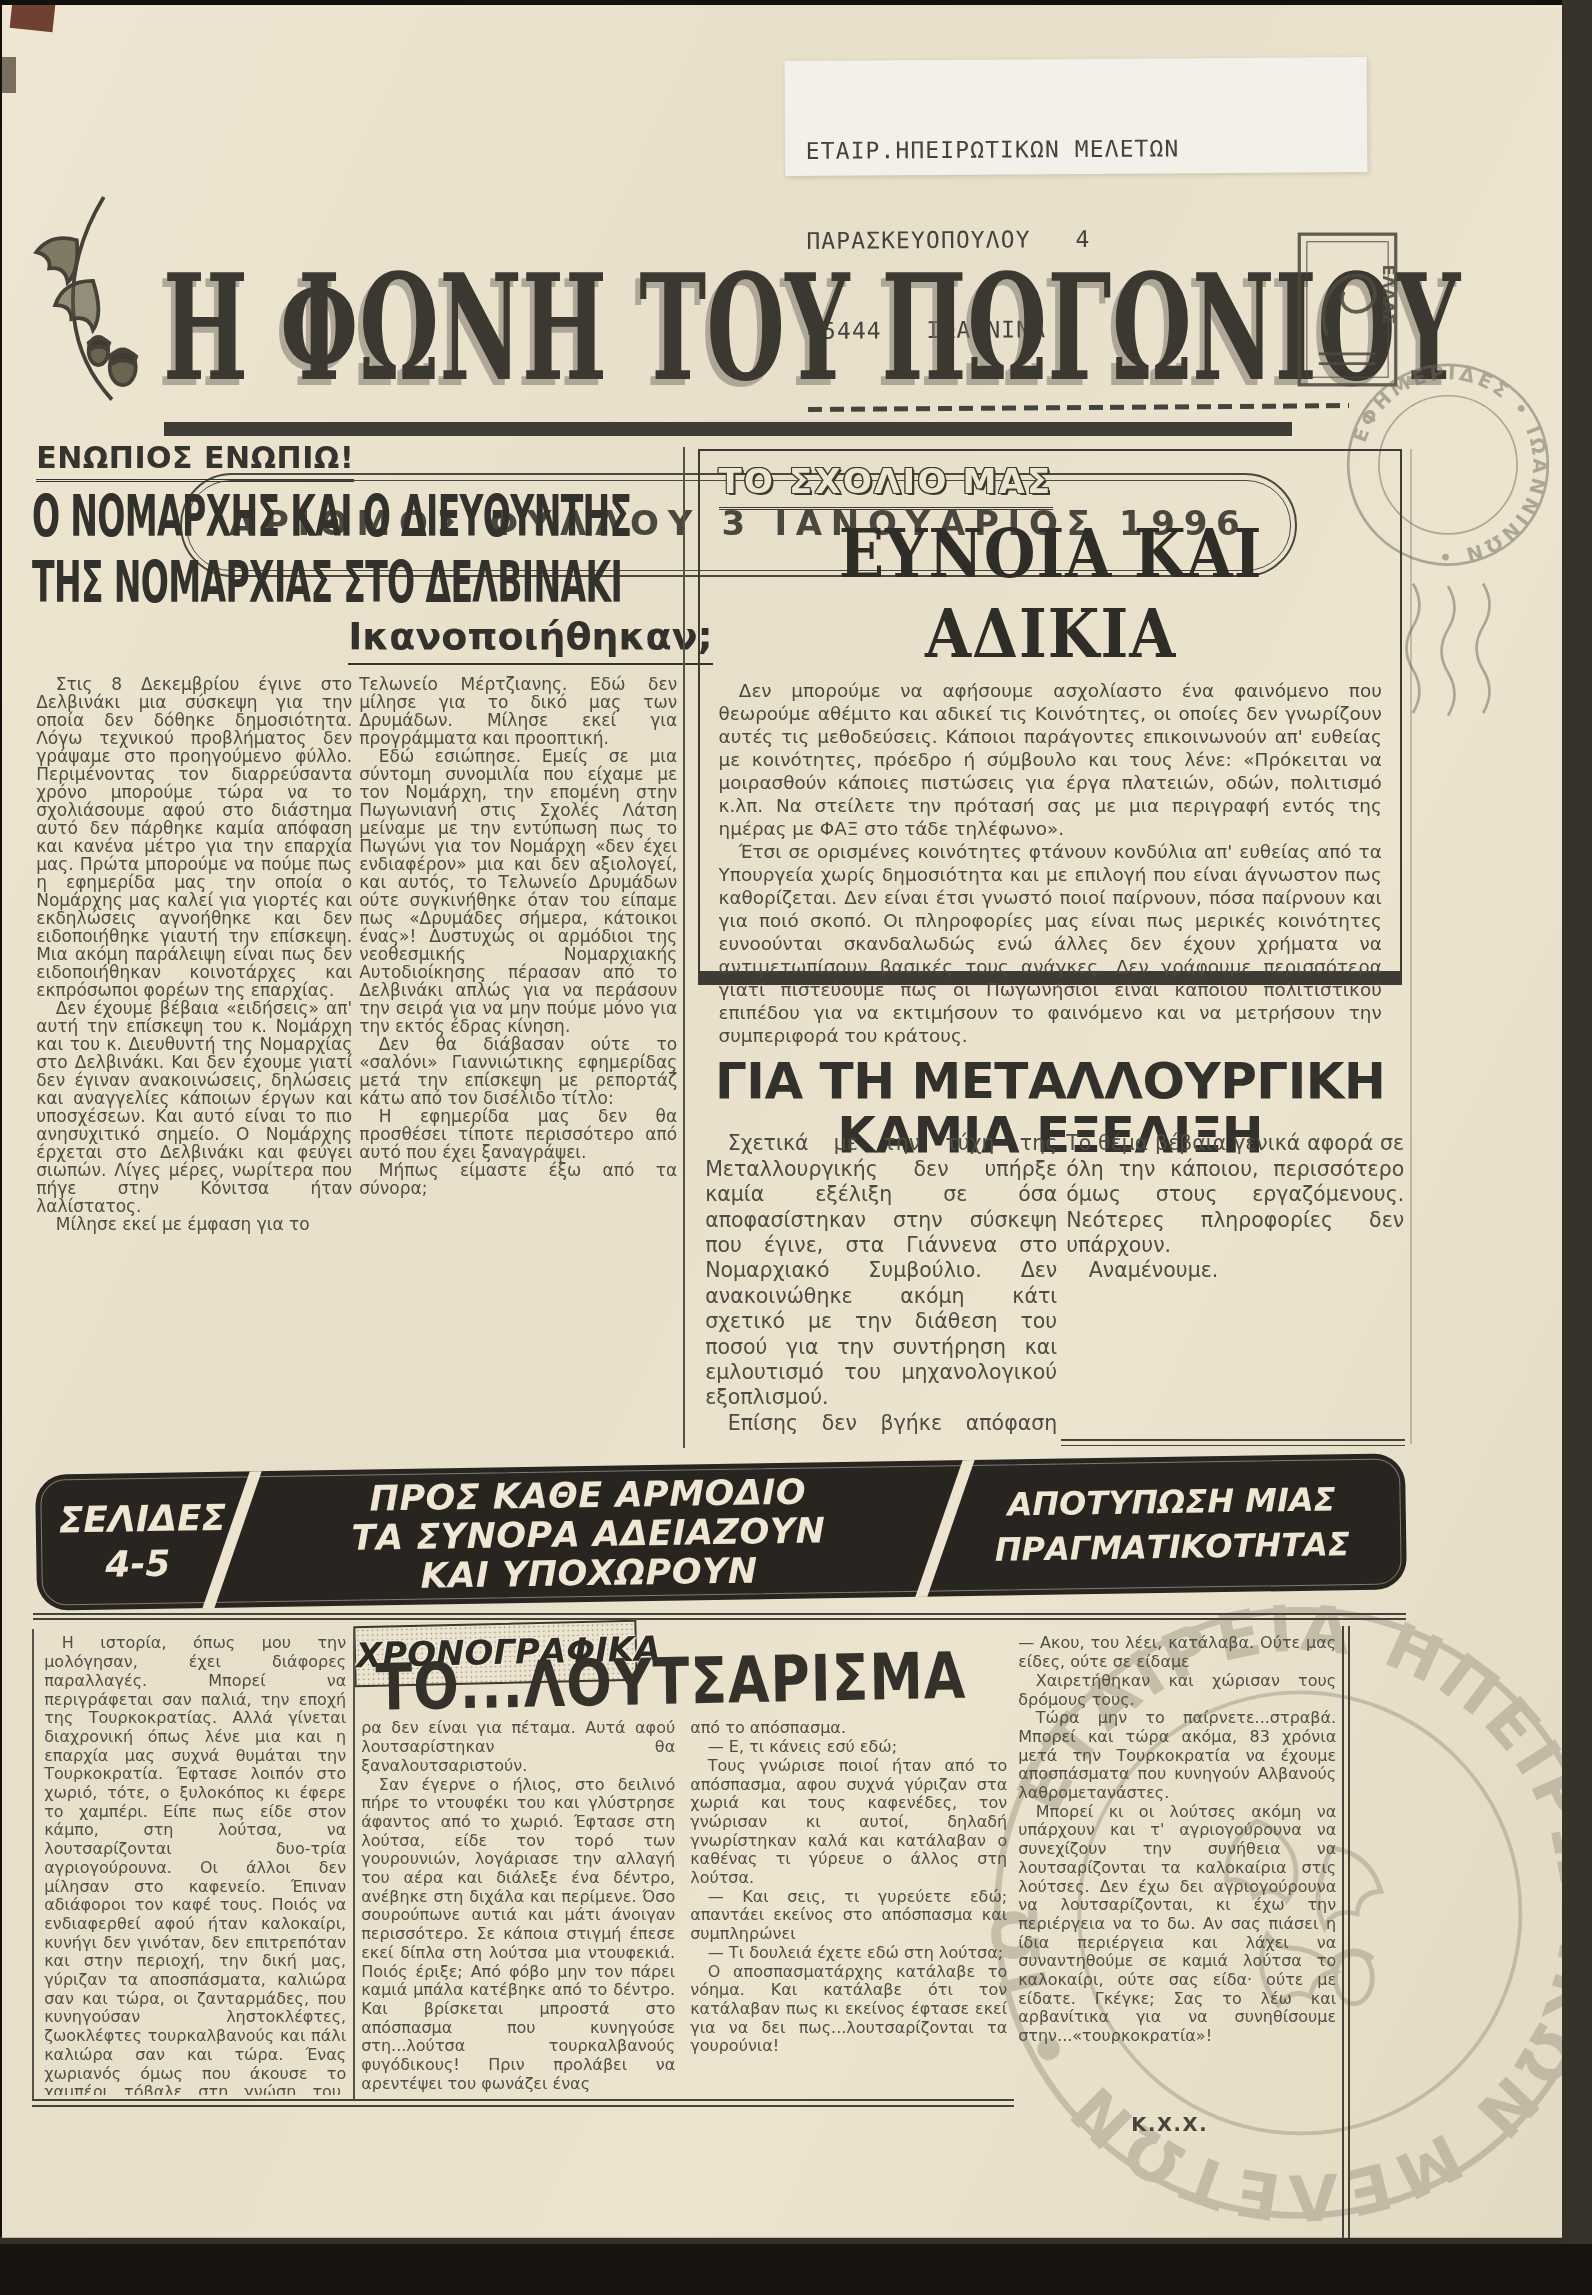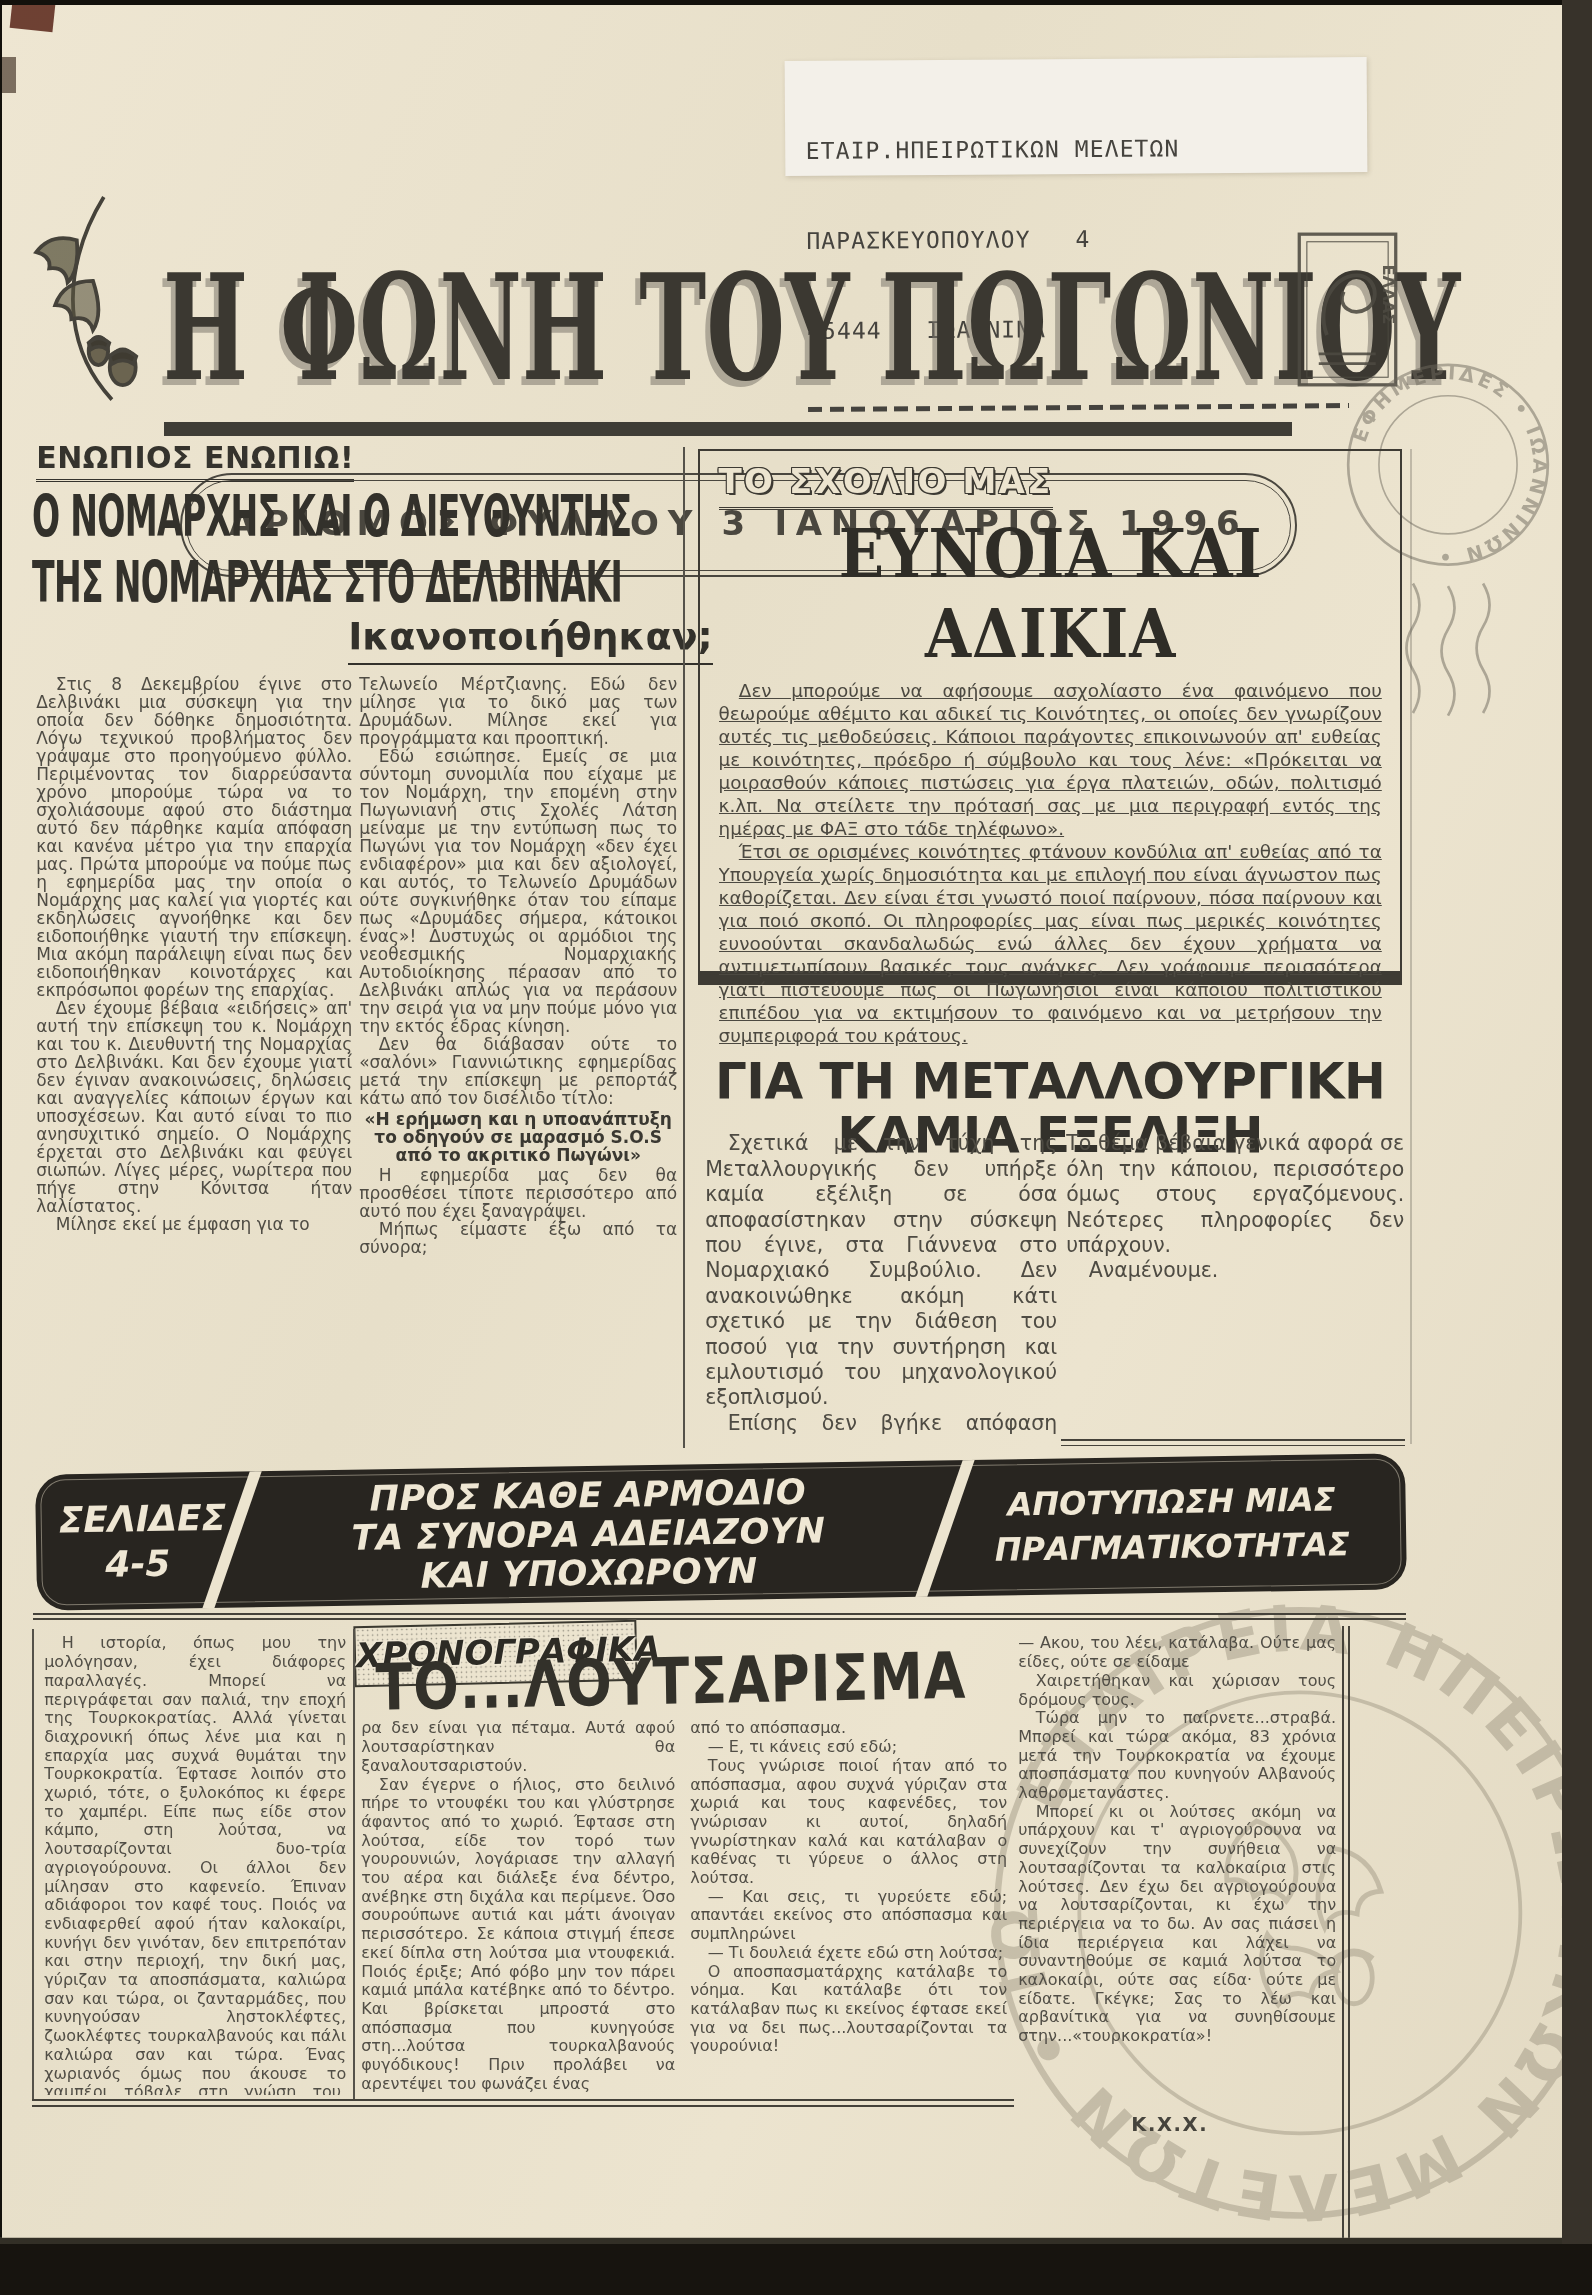--- a/index.html
+++ b/index.html
@@ -54,21 +54,21 @@
   
   .scholio { left:696px; top:444px; width:704px; height:536px; border:2.7px solid #3e3b34;
              border-bottom:14px solid #3e3b34; padding:9.7px 18.4px 0 18.4px; }
   .scholio-label { display:inline-block; font-size:34px; font-weight:bold; letter-spacing:2.2px;
                    color:#ece4cf; border-bottom:3.8px double #3e3b34; padding-bottom:6px;
                    text-shadow:1.1px 0 #3e3b34,-1.1px 0 #3e3b34,0 1.1px #3e3b34,0 -1.1px #3e3b34,
                                1.1px 1.1px #3e3b34,-1.1px -1.1px #3e3b34,1.1px -1.1px #3e3b34,-1.1px 1.1px #3e3b34,2.2px 2.2px #3e3b34; }
   .scholio-headline { margin-top:4.3px; text-align:center; font-family:"DejaVu Serif", serif; font-weight:bold;
                       font-size:66px; color:#2f2d27; letter-spacing:1.1px; transform:scale(0.9,1.02); transform-origin:center top; }
   .scholio-body { margin-top:8.7px; font-size:18.4px; line-height:23px; color:#4c4941; text-align:justify; height:389px; overflow:hidden; }
-  .scholio-body p { text-indent:1.1em;text-decoration:underline; }
+  .scholio-body p { text-indent:1.1em; }
 
   
   .met-headline { left:696px; top:1001px; width:704px; text-align:center; font-weight:bold;
                   font-size:50px; line-height:54px; color:#33312b; letter-spacing:-0.5px;margin-top:48px; }
   .met-col { font-size:20.5px; line-height:25.4px; color:#4e4b43; text-align:justify; overflow:hidden; }
   .met-col p { text-indent:1.1em; }
   .m-col1 { left:703px; top:1126px; width:352px; height:306px; }
   .m-col2 { left:1064px; top:1126px; width:338px; height:306px; }
   .met-rule { left:1059px; top:1434px; width:344px; height:6.5px; border-top:2.2px solid #45423a; border-bottom:1.6px solid #45423a; }
 
@@ -192,21 +192,20 @@
       <p>Στις 8 Δεκεμβρίου έγινε στο Δελβινάκι μια σύσκεψη για την οποία δεν δόθηκε δημοσιότητα. Λόγω τεχνικού προβλήματος δεν γράψαμε στο προηγούμενο φύλλο. Περιμένοντας τον διαρρεύσαντα χρόνο μπορούμε τώρα να το σχολιάσουμε αφού στο διάστημα αυτό δεν πάρθηκε καμία απόφαση και κανένα μέτρο για την επαρχία μας. Πρώτα μπορούμε να πούμε πως η εφημερίδα μας την οποία ο Νομάρχης μας καλεί για γιορτές και εκδηλώσεις αγνοήθηκε και δεν ειδοποιήθηκε γιαυτή την επίσκεψη. Μια ακόμη παράλειψη είναι πως δεν ειδοποιήθηκαν κοινοτάρχες και εκπρόσωποι φορέων της επαρχίας.</p>
       <p>Δεν έχουμε βέβαια «ειδήσεις» απ' αυτή την επίσκεψη του κ. Νομάρχη και του κ. Διευθυντή της Νομαρχίας στο Δελβινάκι. Και δεν έχουμε γιατί δεν έγιναν ανακοινώσεις, δηλώσεις και αναγγελίες κάποιων έργων και υποσχέσεων. Και αυτό είναι το πιο ανησυχιτικό σημείο. Ο Νομάρχης έρχεται στο Δελβινάκι και φεύγει σιωπών. Λίγες μέρες, νωρίτερα που πήγε στην Κόνιτσα ήταν λαλίστατος.</p>
       <p>Μίλησε εκεί με έμφαση για το</p>
     </div>
   <div class="abs article-col col-a2 cont">
     <div class="cont">
         <p>Τελωνείο Μέρτζιανης. Εδώ δεν μίλησε για το δικό μας των Δρυμάδων. Μίλησε εκεί για προγράμματα και προοπτική.</p>
         <p>Εδώ εσιώπησε. Εμείς σε μια σύντομη συνομιλία που είχαμε με τον Νομάρχη, την επομένη στην Πωγωνιανή στις Σχολές Λάτση μείναμε με την εντύπωση πως το Πωγώνι για τον Νομάρχη «δεν έχει ενδιαφέρον» μια και δεν αξιολογεί, και αυτός, το Τελωνείο Δρυμάδων ούτε συγκινήθηκε όταν του είπαμε πως «Δρυμάδες σήμερα, κάτοικοι ένας»! Δυστυχώς οι αρμόδιοι της νεοθεσμικής Νομαρχιακής Αυτοδιοίκησης πέρασαν από το Δελβινάκι απλώς για να περάσουν την σειρά για να μην πούμε μόνο για την εκτός έδρας κίνηση.</p>
         <p>Δεν θα διάβασαν ούτε το «σαλόνι» Γιαννιώτικης εφημερίδας μετά την επίσκεψη με ρεπορτάζ κάτω από τον δισέλιδο τίτλο:</p>
       </div>
-    <p class="quote">«Η ερήμωση και η υποανάπτυξη το οδηγούν σε μαρασμό S.O.S από το ακριτικό Πωγώνι»</p>
     <div>
         <p>Η εφημερίδα μας δεν θα προσθέσει τίποτε περισσότερο από αυτό που έχει ξαναγράψει.</p>
         <p>Μήπως είμαστε έξω από τα σύνορα;</p>
       </div>
   </div>
   <div class="abs v-divider"></div>
 
   <div class="abs scholio">
     <div class="scholio-label">ΤΟ ΣΧΟΛΙΟ ΜΑΣ</div>
     <div class="scholio-headline">ΕΥΝΟΙΑ ΚΑΙ ΑΔΙΚΙΑ</div>

